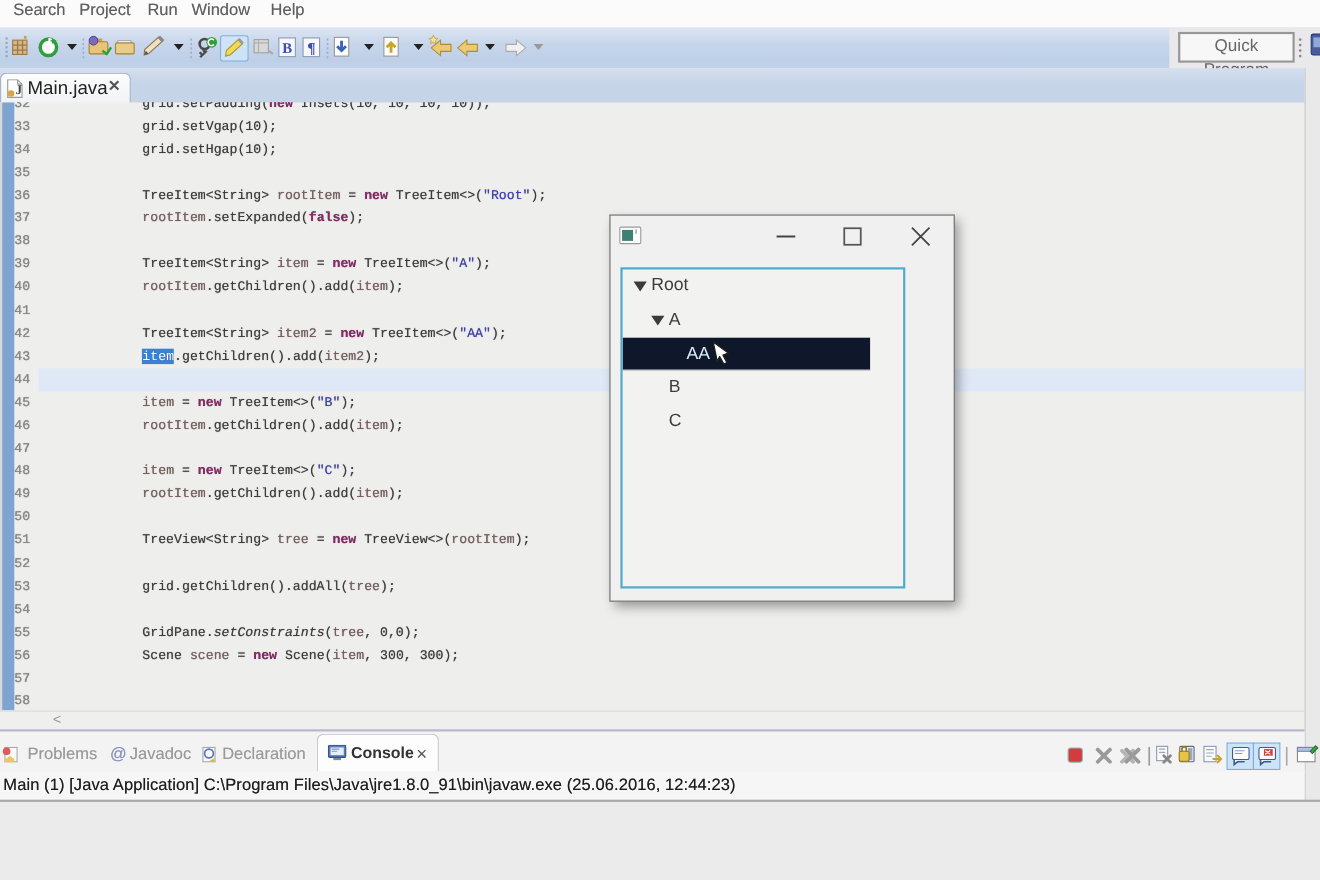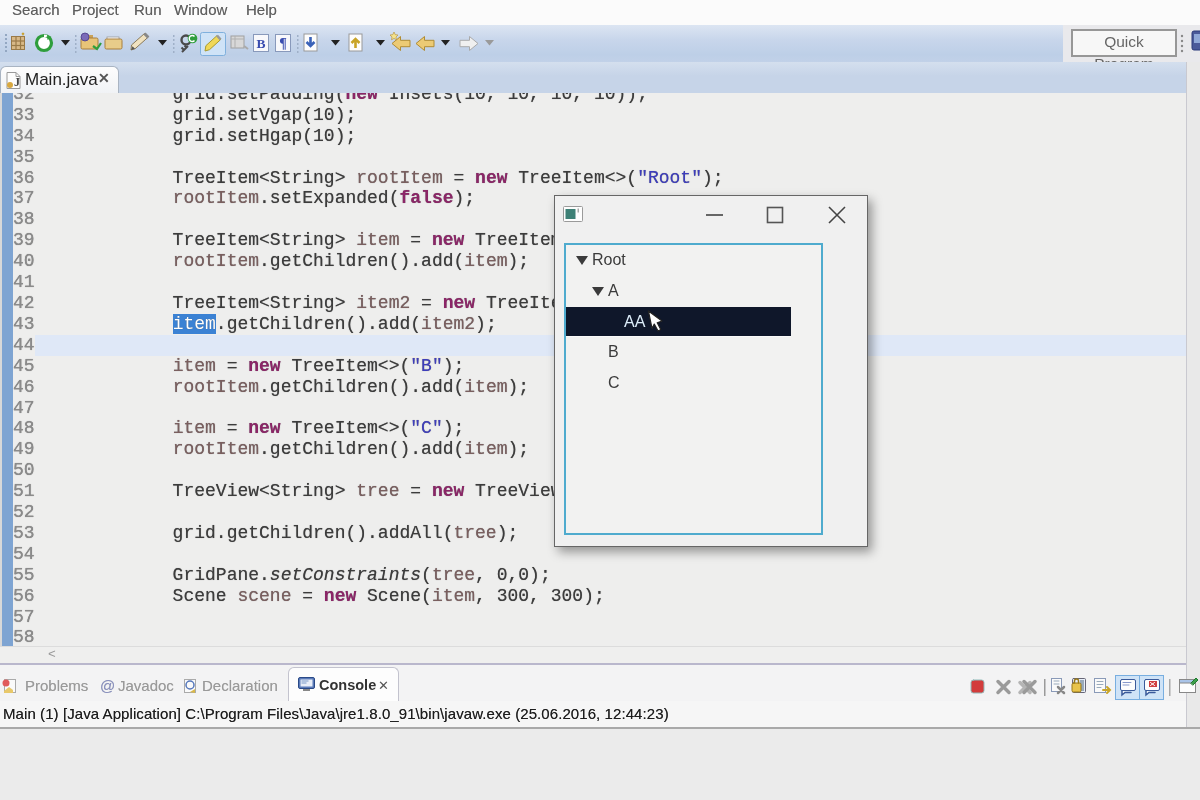--- a/index.html
+++ b/index.html
@@ -21,21 +21,21 @@
   #maintab{left:0px;top:66px;width:117px;height:27px;background:linear-gradient(#fdfdfd,#f0f2f5);
     border:1px solid #a9b4c2;border-bottom:none;border-radius:6px 6px 0 0;}
   #maintab .lbl{position:absolute;left:24px;top:3px;font-size:17px;color:#222;}
   #maintab .x{position:absolute;left:97px;top:3px;font-size:14px;color:#555;font-weight:bold;}
   
   #editor{left:0;top:93px;width:1186px;height:553px;background:#eeeeed;overflow:hidden;}
   #bluestrip{left:2px;top:0;width:11px;height:553px;background:#7ea4d2;}
   #leftedge{left:0;top:0;width:2px;height:553px;background:#d8d8d8;}
   #curline{left:35px;top:241.7px;width:1152px;height:20.9px;background:#dfe8f7;}
   pre.code{position:absolute;margin:0;font-family:"Liberation Mono",monospace;
-    font-size:18px;line-height:20.9px;white-space:pre;text-shadow:0 0 0.7px rgba(70,70,70,0.75);}
+    font-size:12px;line-height:20.9px;white-space:pre;text-shadow:0 0 0.7px rgba(70,70,70,0.75);}
   #gutter{left:13px;top:-9.1px;color:#8b8b8b;}
   #src{left:43px;top:-9.1px;color:#3c3c3c;}
   .kw{color:#8b2567;font-weight:bold;}
   .str{color:#3d3dbd;}
   .cmt{color:#4c8a6f;}
   .var{color:#7a5f5f;}
   .sel{background:#3b82d4;color:#fff;}
   .spell{text-decoration:underline;text-decoration-style:wavy;text-decoration-color:#d96a55;
     text-decoration-thickness:1.3px;text-underline-offset:3px;}
   .ital{font-style:italic;}

